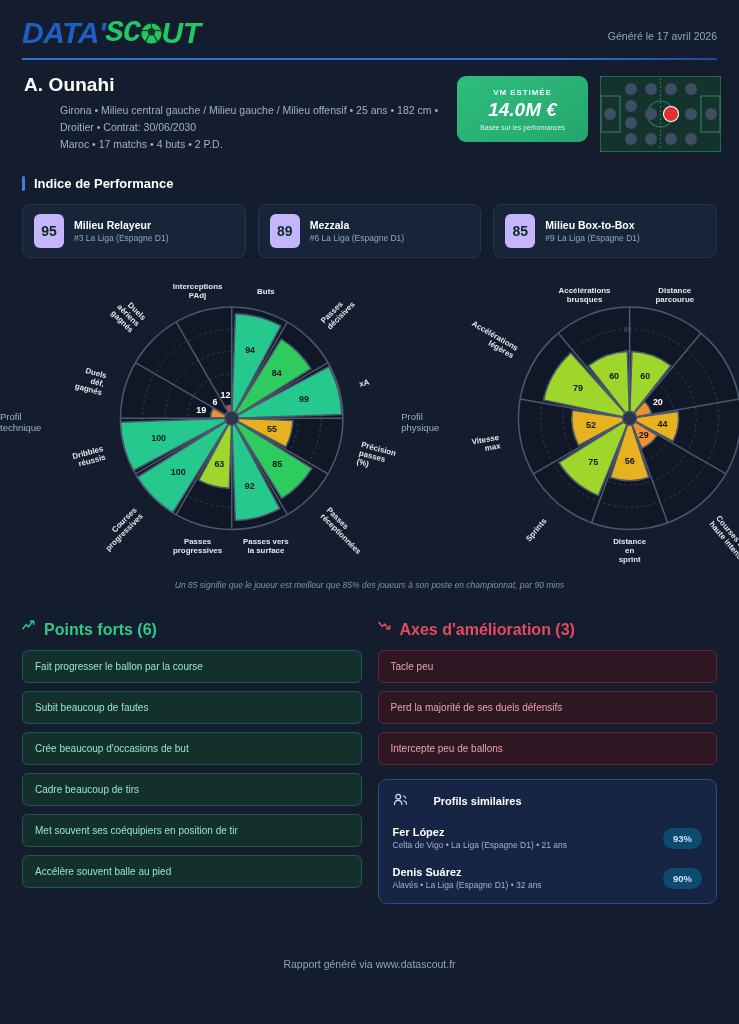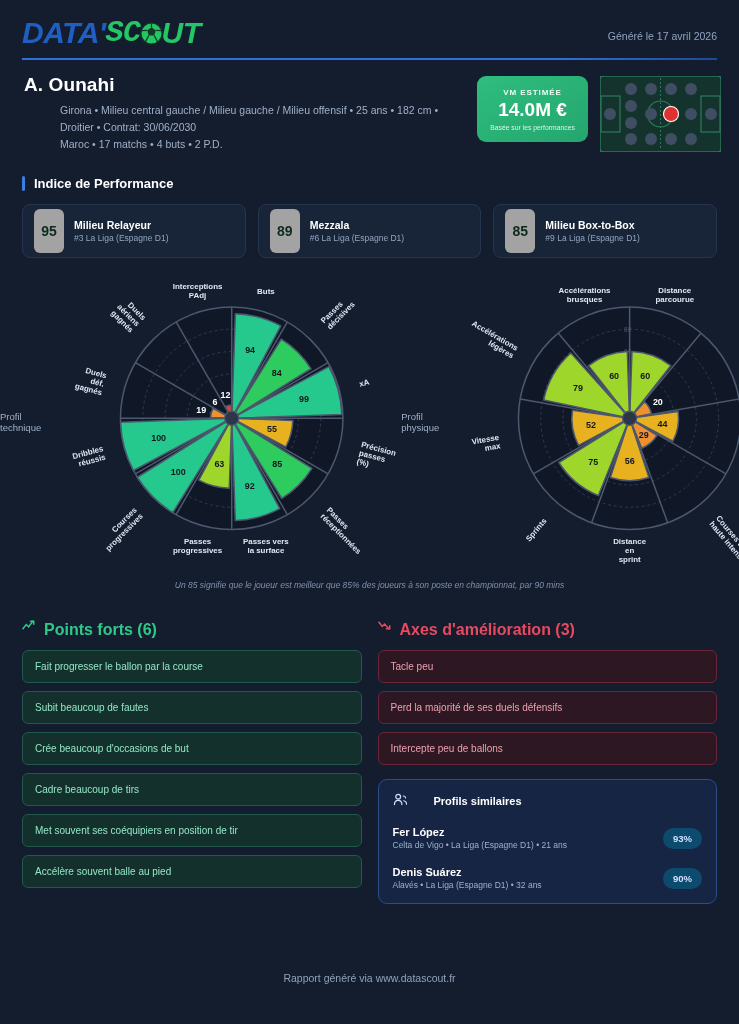--- a/index.html
+++ b/index.html
@@ -34,45 +34,45 @@
 
   
   .player-row {
     display: flex; align-items: flex-start; justify-content: space-between;
     padding: 14px 18px 0 24px;
   }
   .player-id { flex: 1; }
   .player-name { color: #ffffff; font-size: 19px; font-weight: bold; letter-spacing: 0.1px; }
   .player-meta { color: #9fb0c8; font-size: 10.5px; line-height: 1.62; margin-top: 6px; margin-left: 36px; }
   .vm-card {
-    width: 111px; height: 66px; border-radius: 9px;
+    width: 131px; height: 66px; border-radius: 9px;
     background: linear-gradient(150deg, #2fbd7e 0%, #24a66e 100%);
     display: flex; flex-direction: column; align-items: center; justify-content: center;
     margin-right: 12px; margin-top: 2px;
   }
   .vm-label { color: #eafff4; font-size: 8px; font-weight: bold; letter-spacing: 0.9px; }
-  .vm-value { color: #ffffff; font-size: 19px; font-weight: bold; margin-top: 2px; }
+  .vm-value { color: #ffffff; font-size: 19px; font-weight: bold; margin-top: 2px; font-style: italic; }
   .vm-sub { color: #d6f6e6; font-size: 6.8px; margin-top: 3px; }
   .pitch-box { margin-top: 2px; }
 
   
   .sec-title-wrap { display: flex; align-items: center; padding: 20px 0 0 22px; }
   .sec-bar { width: 3px; height: 15px; background: #3b7fe0; border-radius: 2px; margin-right: 9px; }
   .sec-title { color: #ffffff; font-size: 13px; font-weight: bold; }
 
   
   .idx-row { display: flex; gap: 12px; padding: 13px 22px 0 22px; }
   .idx-card {
     flex: 1; height: 54px; border-radius: 8px;
     background: #182438; border: 1px solid #263450;
     display: flex; align-items: center; padding: 0 11px;
   }
   .idx-score {
-    width: 30px; height: 44px; border-radius: 6px;
-    background: #a3a3a3; color: #0d2a1d;
+    width: 30px; height: 34px; border-radius: 6px;
+    background: #c4b5fd; color: #0d2a1d;
     display: flex; align-items: center; justify-content: center;
     font-size: 14px; font-weight: bold; flex: none;
   }
   .idx-txt { margin-left: 10px; }
   .idx-role { color: #ffffff; font-size: 10.5px; font-weight: bold; }
   .idx-rank { color: #93a5bf; font-size: 8.5px; margin-top: 2px; }
 
   
   .radars { display: flex; padding: 10px 0 0 0; }
   .radar-col { flex: 1; display: flex; align-items: center; }
@@ -105,21 +105,21 @@
   .sim-row:first-of-type { margin-top: 0; }
   .sim-name { color: #ffffff; font-size: 11px; font-weight: bold; }
   .sim-meta { color: #9db0cd; font-size: 8.5px; margin-top: 2px; }
   .sim-pct {
     background: #0c4a6e; color: #cfe0ff; border-radius: 11px;
     font-size: 9.5px; font-weight: bold; padding: 5px 10px; flex: none;
   }
 
   
   .footer {
-    position: absolute; bottom: 40px; left: 0; width: 100%;
+    position: absolute; bottom: 54px; left: 0; width: 100%;
     text-align: center; color: #8ea1bd; font-size: 10.5px;
   }
 </style>
 </head>
 <body>
 
 <div class="page">
 
   <div class="header">
     <div class="logo">

